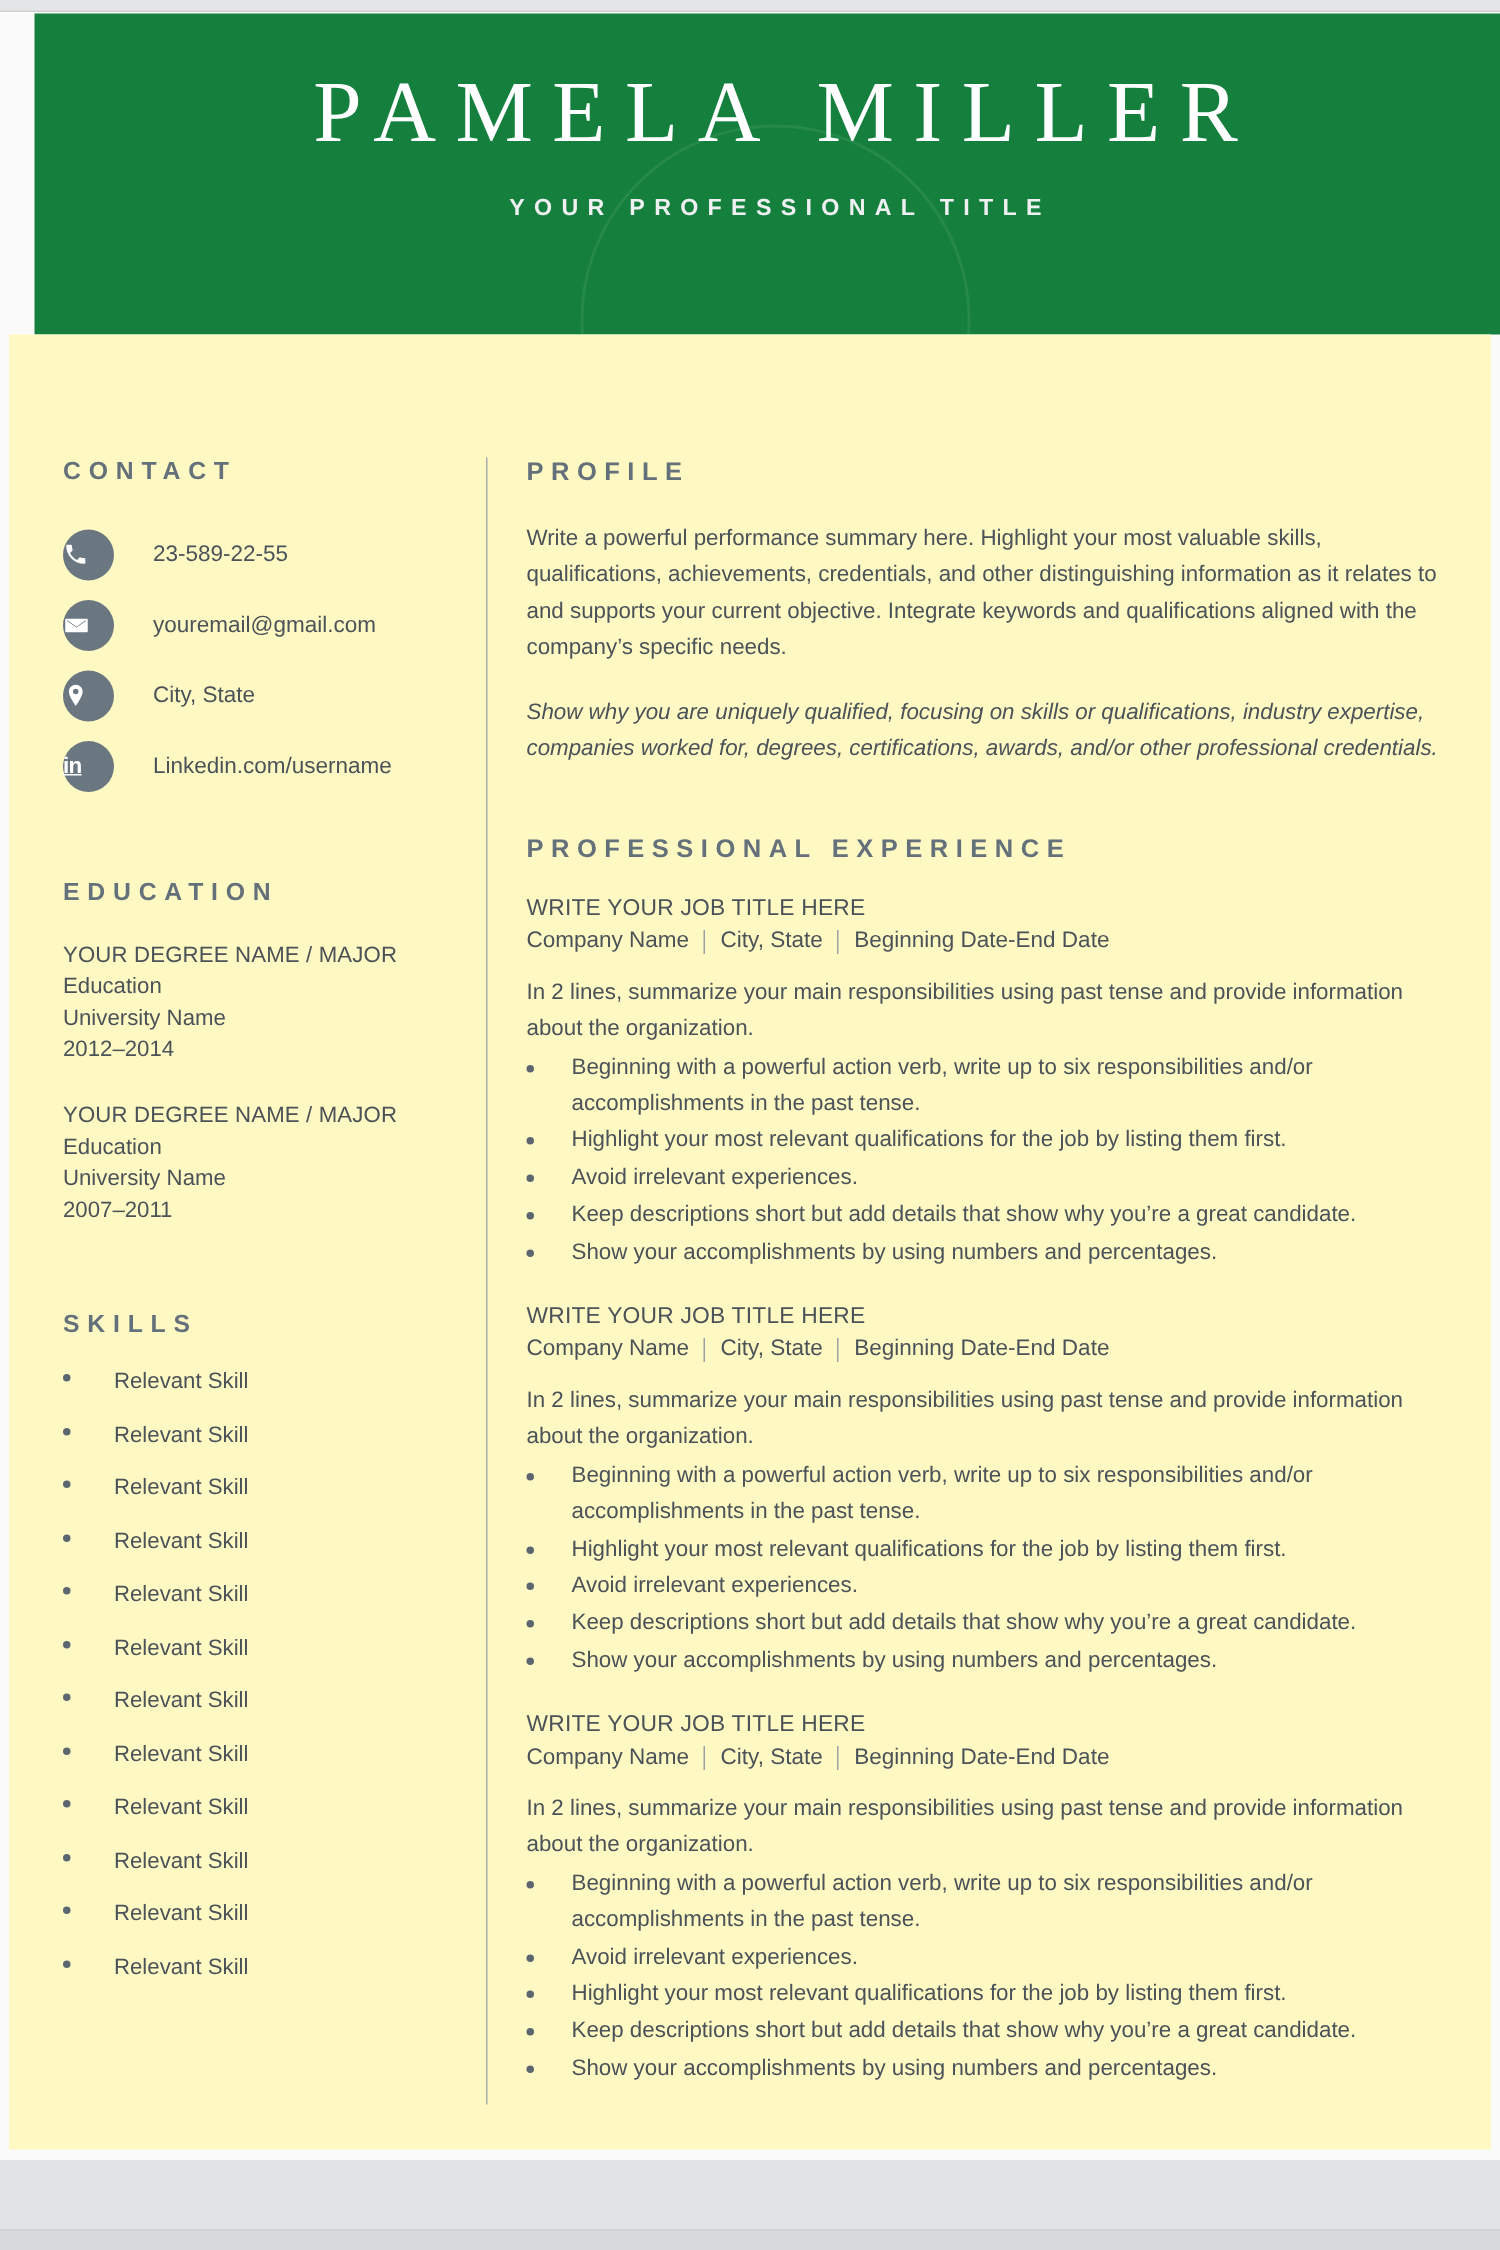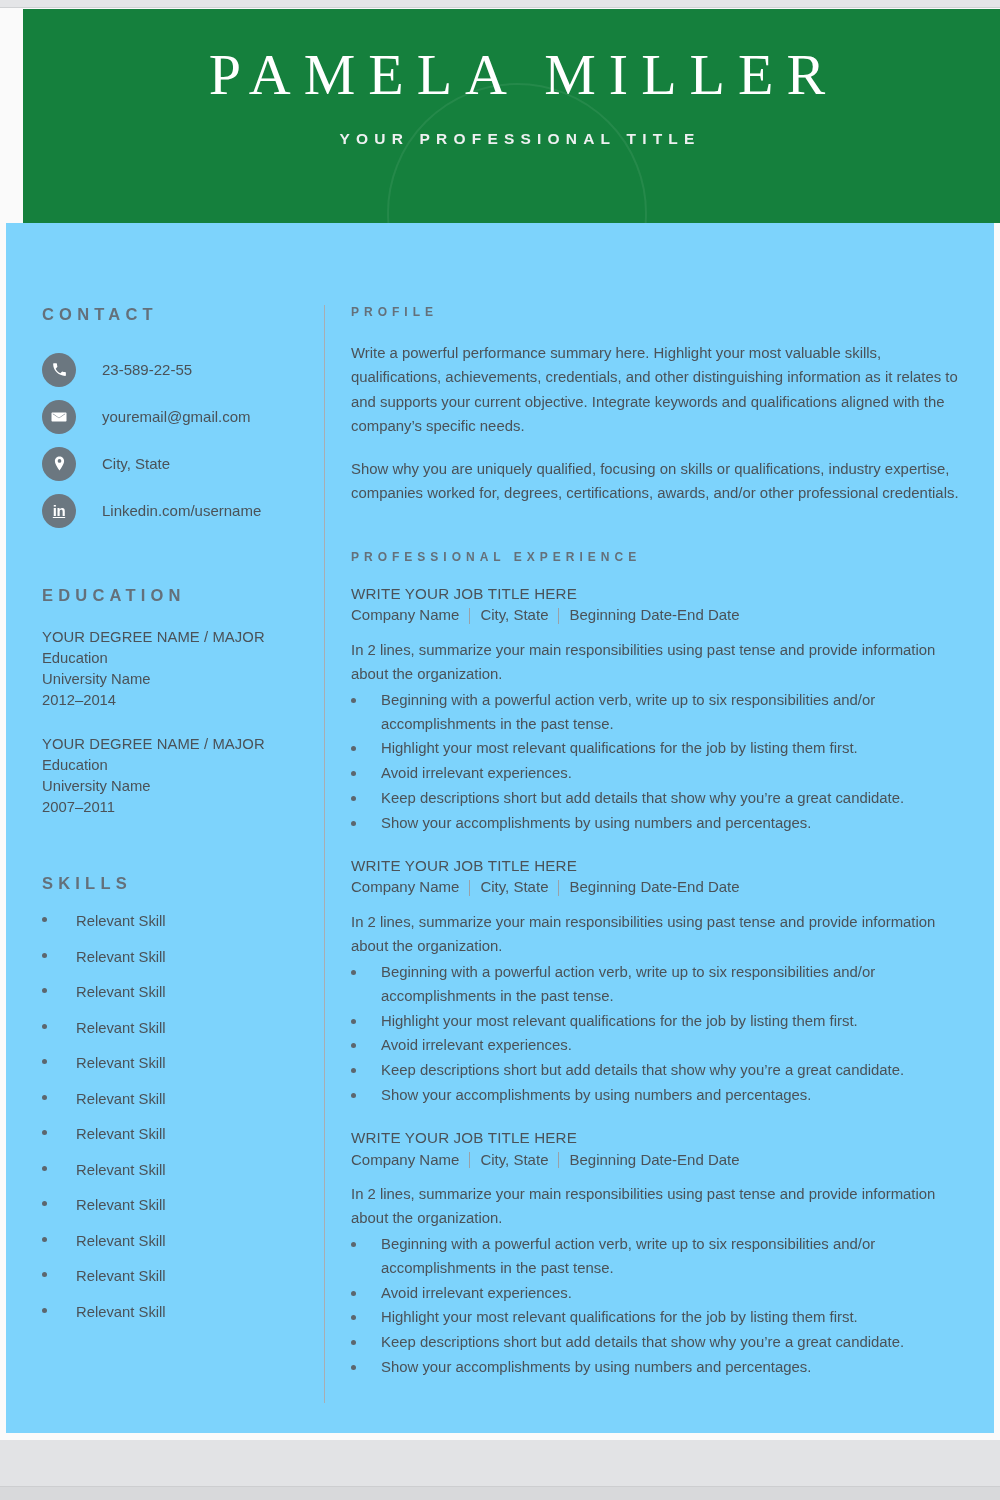--- a/index.html
+++ b/index.html
@@ -73,21 +73,21 @@
     position: relative;
     z-index: 2;
   }
 
   
   .body-area {
     position: absolute;
     top: 223px; left: 6px;
     width: 988px;
     height: 1210px;
-    background: #7dd3fc;
+    background: #fef9c3;
     display: flex;
   }
 
   .left-col {
     width: 318px;
     flex: none;
     padding: 82px 18px 0 36px;
   }
 
   .divider {
@@ -105,37 +105,36 @@
 
   
   .sec-heading {
     font-size: 16.5px;
     font-weight: 700;
     letter-spacing: 5.2px;
     color: #64707a;
     text-transform: uppercase;
     white-space: nowrap;
   }
-  .right-col .sec-heading { font-size: 12px; letter-spacing: 5px; }
+  .right-col .sec-heading { font-size: 17px; letter-spacing: 5px; }
 
   
   .contact-list { margin-top: 22px; }
   .contact-row {
     display: flex;
     align-items: center;
     height: 47px;
   }
   .ci {
     width: 34px; height: 34px;
     flex: none;
     border-radius: 50%;
     background: #6b7780;
     display: flex;
     align-items: center;
-    justify-content: center;
     color: #ffffff;
     text-decoration: underline;
   }
   .ci svg { display: block; }
   .ci .in-text {
     font-size: 15px;
     font-weight: 700;
     font-family: "Liberation Sans", sans-serif;
     line-height: 1;
     letter-spacing: -0.5px;
@@ -182,21 +181,21 @@
   }
 
   
   .profile-body { margin-top: 22px; }
   .profile-para {
     font-size: 14.9px;
     line-height: 1.63;
     color: #4b5258;
     margin-bottom: 19px;
   }
-  .profile-para:last-child { margin-bottom: 0; }
+  .profile-para:last-child { margin-bottom: 0; font-style: italic; }
 
   
   .exp-section { margin-top: 44px; }
   .job { margin-top: 19px; }
   .job:first-of-type { margin-top: 21px; }
   .job-title {
     font-size: 15.2px;
     color: #4b5258;
     letter-spacing: 0.15px;
     line-height: 1.42;

